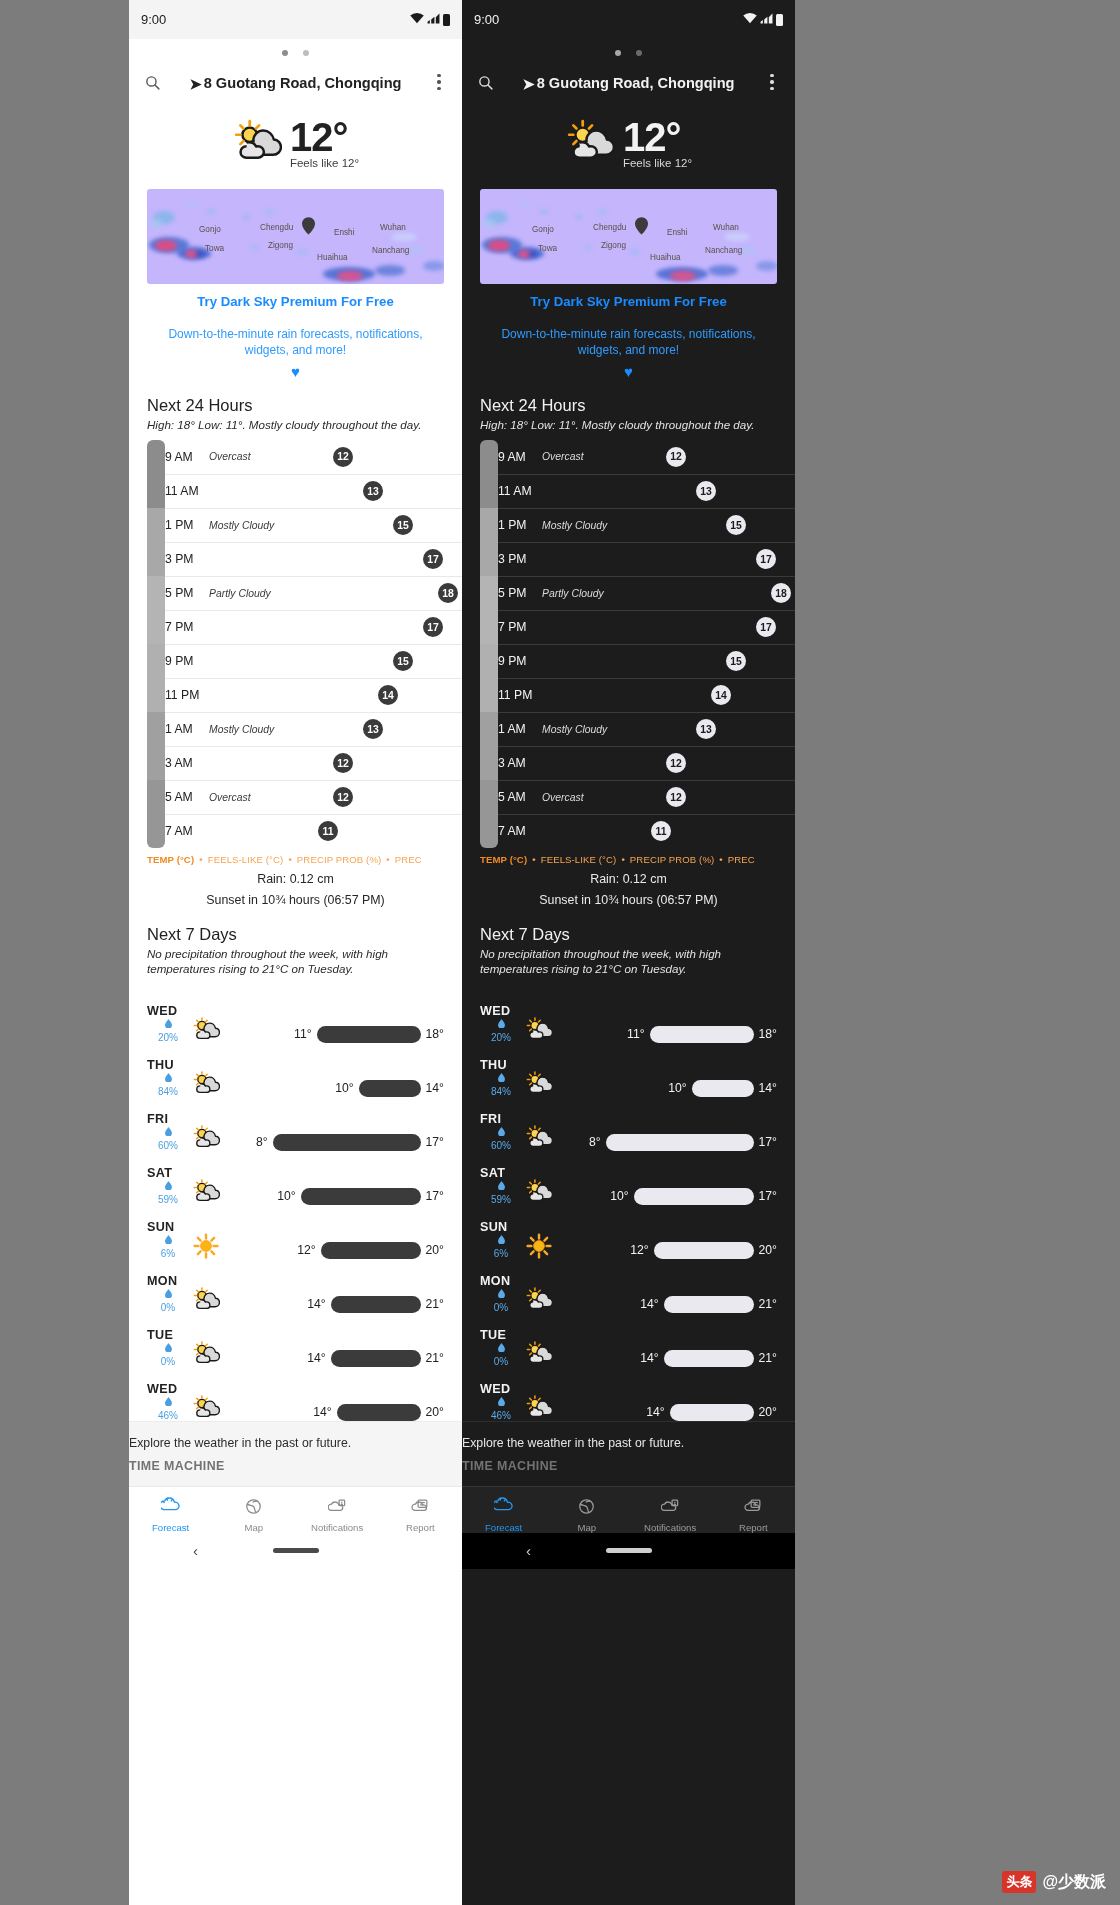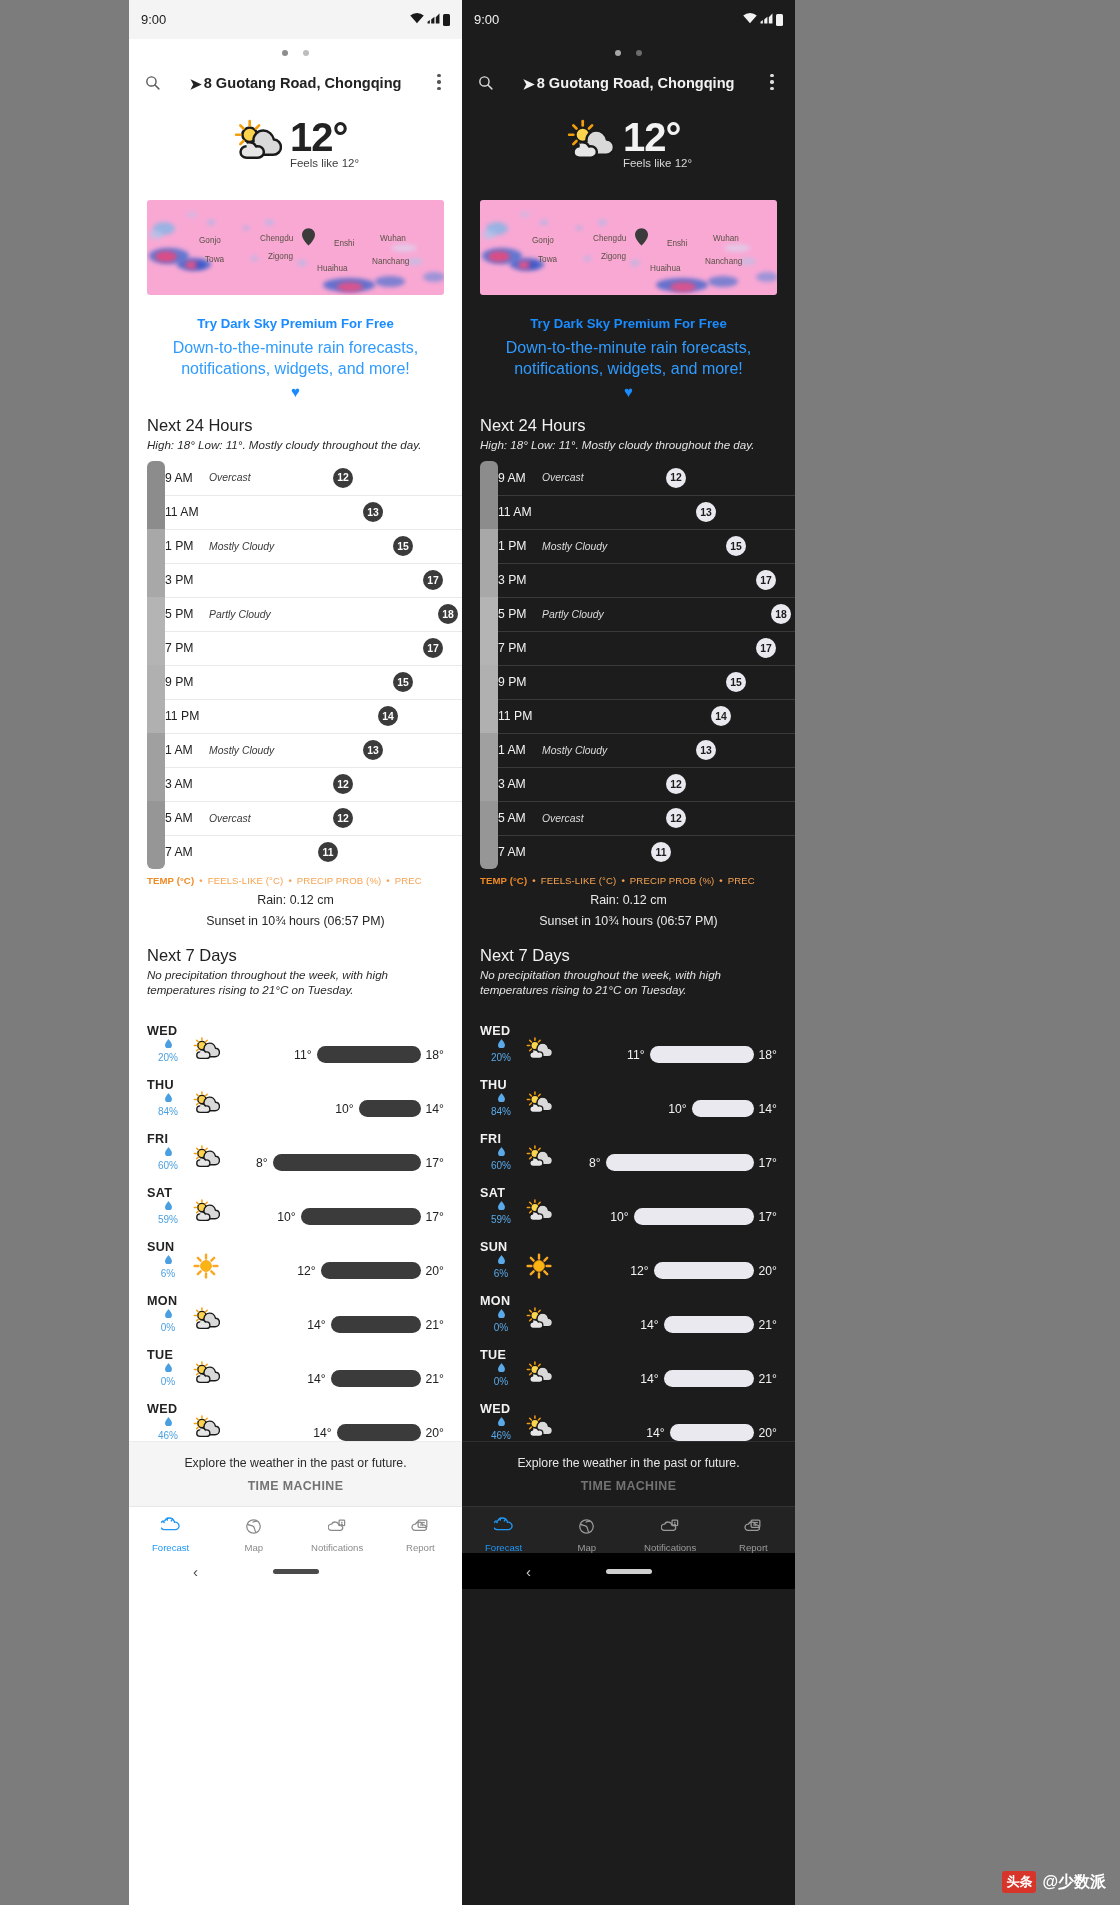--- a/index.html
+++ b/index.html
@@ -50,30 +50,30 @@
   .dark .kebab i { background: #ddd; }
 
   
   .current { display: flex; align-items: center; justify-content: center; gap: 8px; padding: 13px 0 18px; }
   .cur-temp { font-size: 40px; font-weight: 700; line-height: 0.95; letter-spacing: -1px; }
   .cur-feels { font-size: 11.5px; text-align: center; margin-top: 1px; }
   .light .cur-feels { color: #3d3d3d; }
   .dark .cur-feels  { color: #d8d8d8; }
 
   
-  .map-card { margin: 12px 18px; height: 95px; border-radius: 3px; position: relative; overflow: hidden;
-              background: #f9a8d4; }
+  .map-card { margin: 1px 18px; height: 95px; border-radius: 3px; position: relative; overflow: hidden;
+              background: #c4b5fd; }
   .map-label { position: absolute; font-size: 8.2px; color: #5a5145; white-space: nowrap; }
   .map-pin { position: absolute; width: 13px; height: 18px; }
   .blob { position: absolute; border-radius: 50%; filter: blur(2.2px); }
 
   
   .promo { text-align: center; padding: 9px 16px 4px; }
   .promo-title { color: #1a8cff; font-size: 13.2px; font-weight: 700; }
-  .promo-sub { color: #2f9bff; font-size: 16px; line-height: 1.32; margin-top: 6px; }
+  .promo-sub { color: #2f9bff; font-size: 12px; line-height: 1.32; margin-top: 18px; }
   .promo-heart { color: #1a8cff; font-size: 15px; margin-top: 4px; }
 
   
   .section-title { font-size: 16.5px; font-weight: 400; padding: 12px 18px 0; }
   .section-sub { font-size: 11.6px; font-style: italic; padding: 2px 18px 8px; line-height: 1.32; }
   .light .section-sub { color: #2a2a2a; }
   .dark .section-sub  { color: #e2e2e2; }
 
   
   .hourly-wrap { display: flex; padding-left: 18px; padding-right: 0; }
@@ -112,21 +112,21 @@
   .day-precip { font-size: 10px; color: #4a9fe0; margin-top: 1px; display: flex; align-items: center; gap: 2px; flex-direction: column; }
   .dark .day-precip { color: #5aa9e8; }
   .day-icon { width: 34px; flex: 0 0 34px; display: flex; align-items: center; justify-content: center; }
   .day-bar-area { flex: 1; display: flex; align-items: center; justify-content: flex-end; gap: 5px; }
   .day-lo, .day-hi { font-size: 12.2px; }
   .day-bar { height: 17px; border-radius: 9px; }
   .light .day-bar { background: #3b3b3b; }
   .dark  .day-bar { background: #e9e9ef; }
 
   
-  .tm { text-align: center; padding: 14px 0 13px; }
+  .tm { padding: 14px 0 13px; }
   .light .tm { background: #f5f5f5; border-top: 1px solid #ececec; }
   .dark  .tm { background: #1c1c1c; border-top: 1px solid #2e2e2e; }
   .tm-text { font-size: 12.3px; }
   .light .tm-text { color: #2b2b2b; }
   .dark  .tm-text  { color: #e6e6e6; }
   .tm-btn { color: #737373; font-size: 12.4px; font-weight: 700; margin-top: 9px; letter-spacing: .4px; }
 
   
   .navbar { display: flex; height: 47px; align-items: flex-end; }
   .light .navbar { background: #fff; border-top: 1px solid #e8e8e8; }

